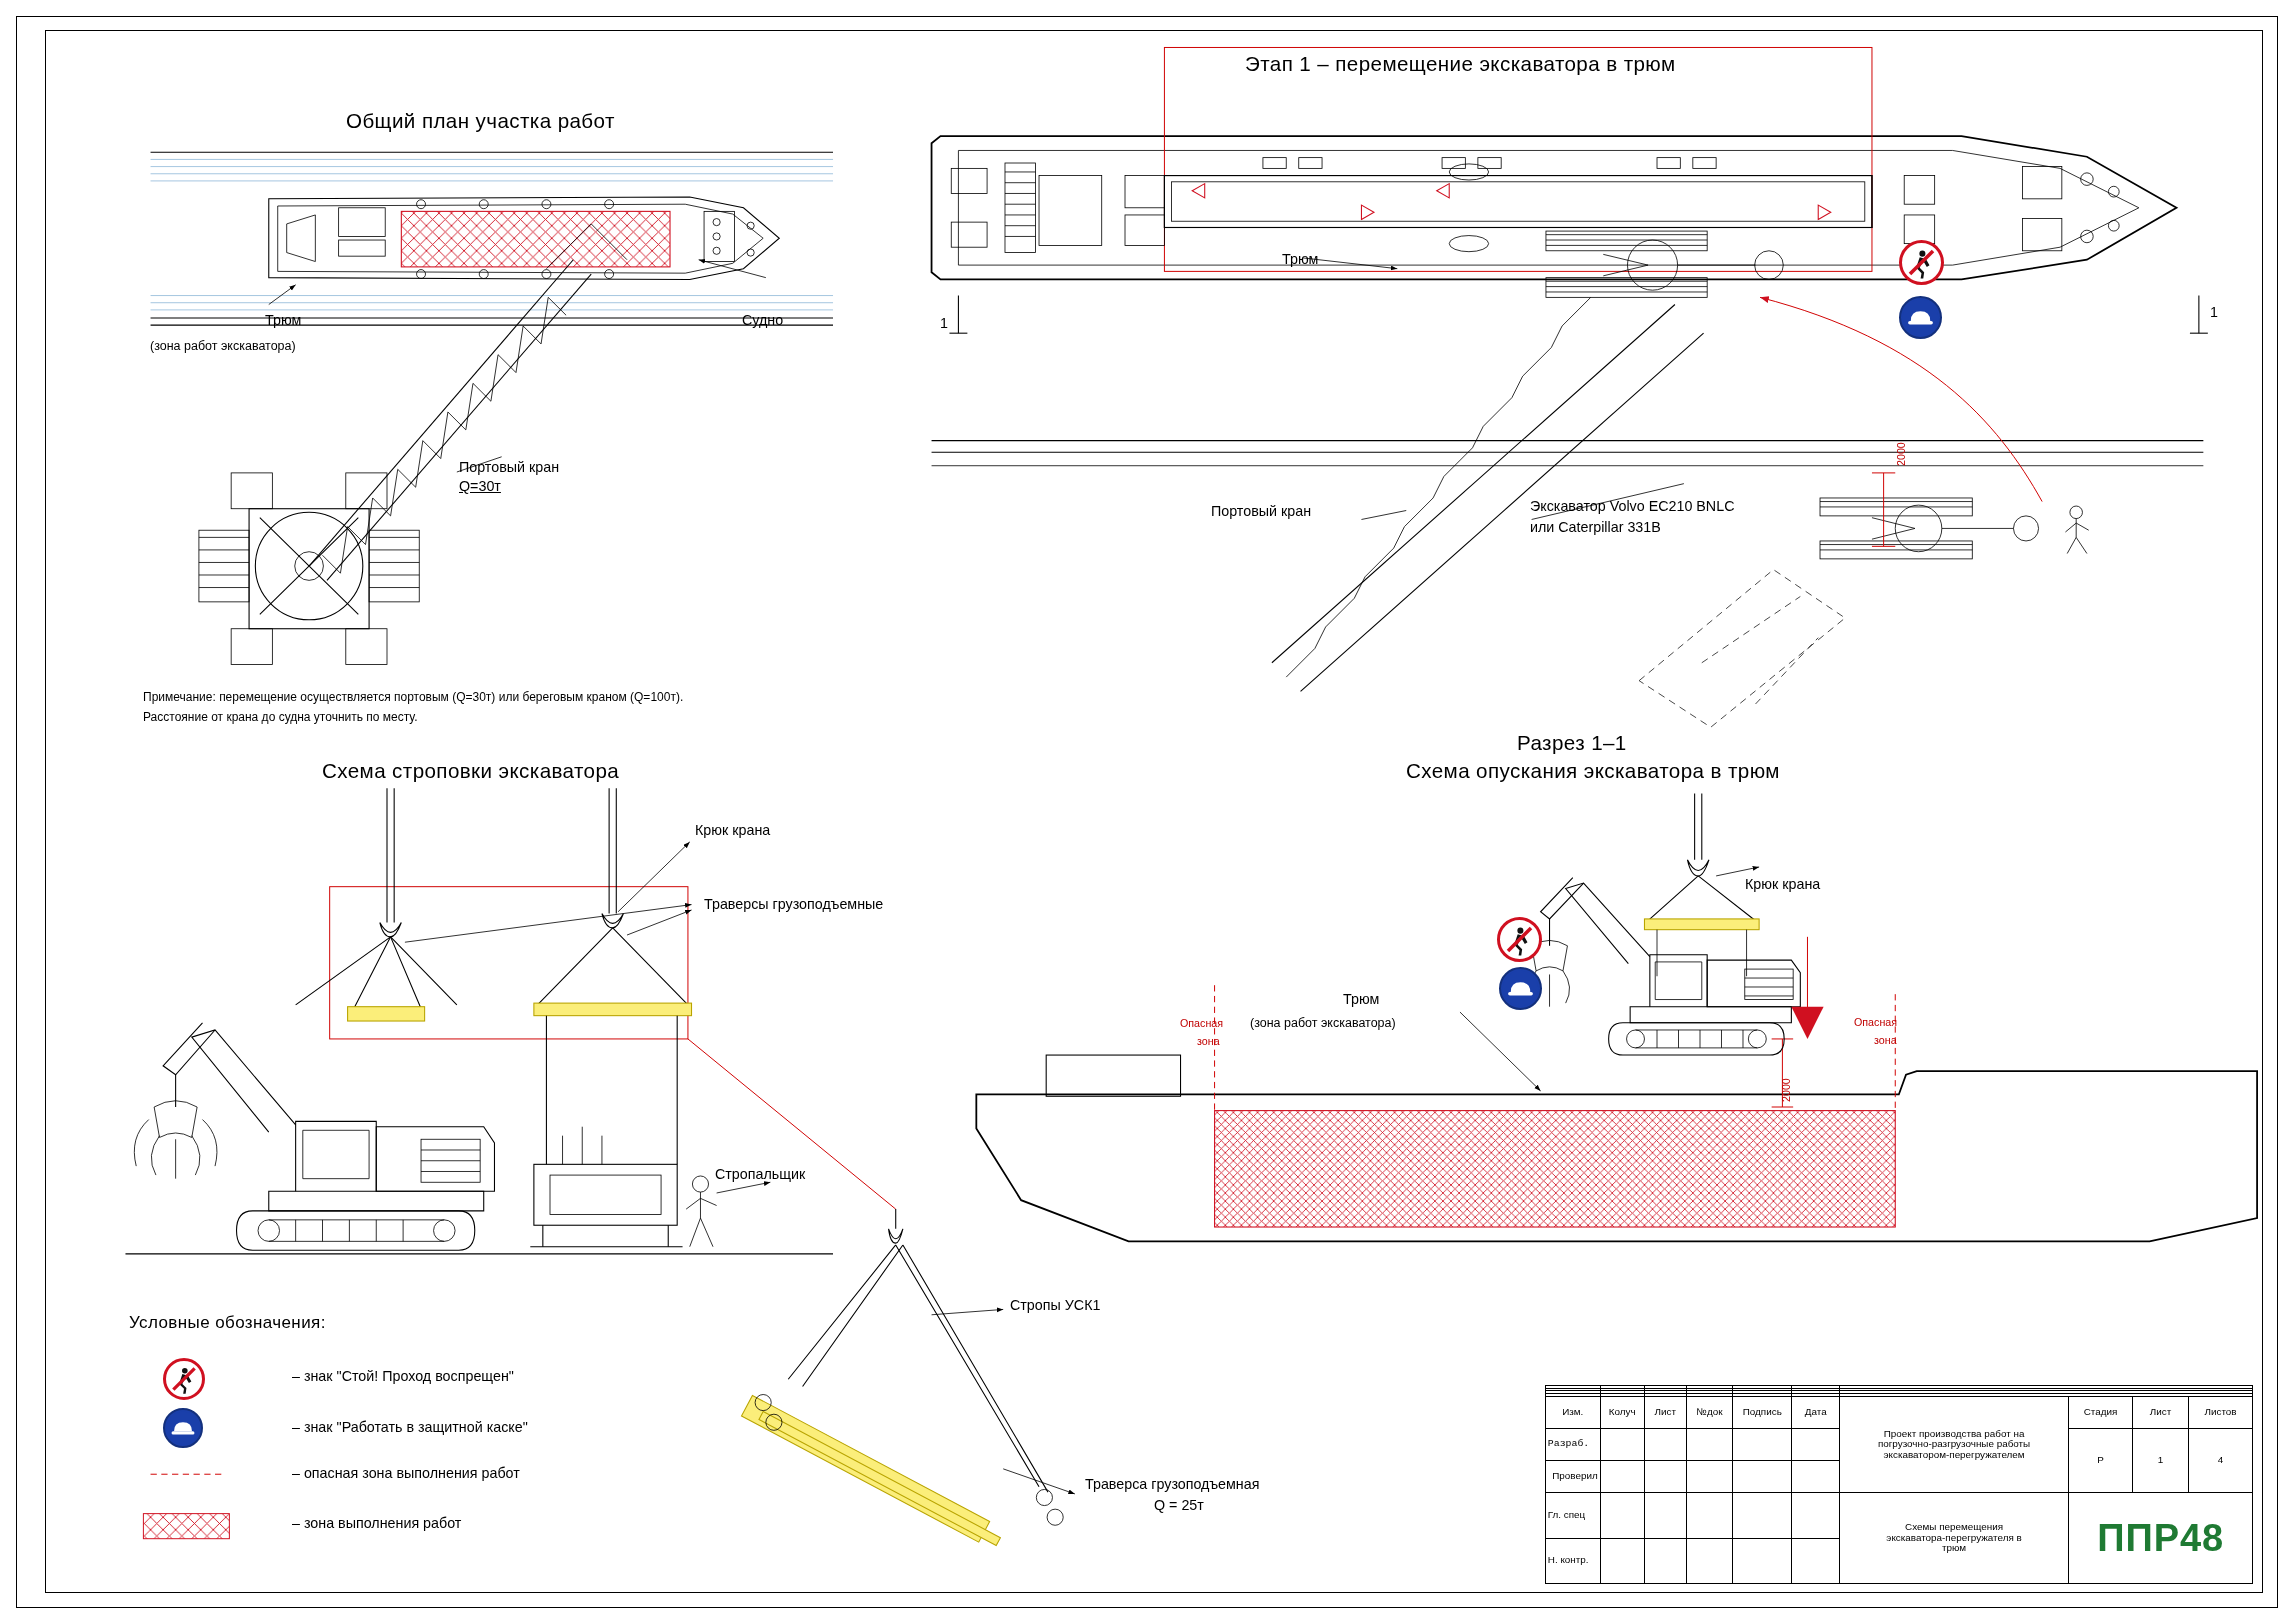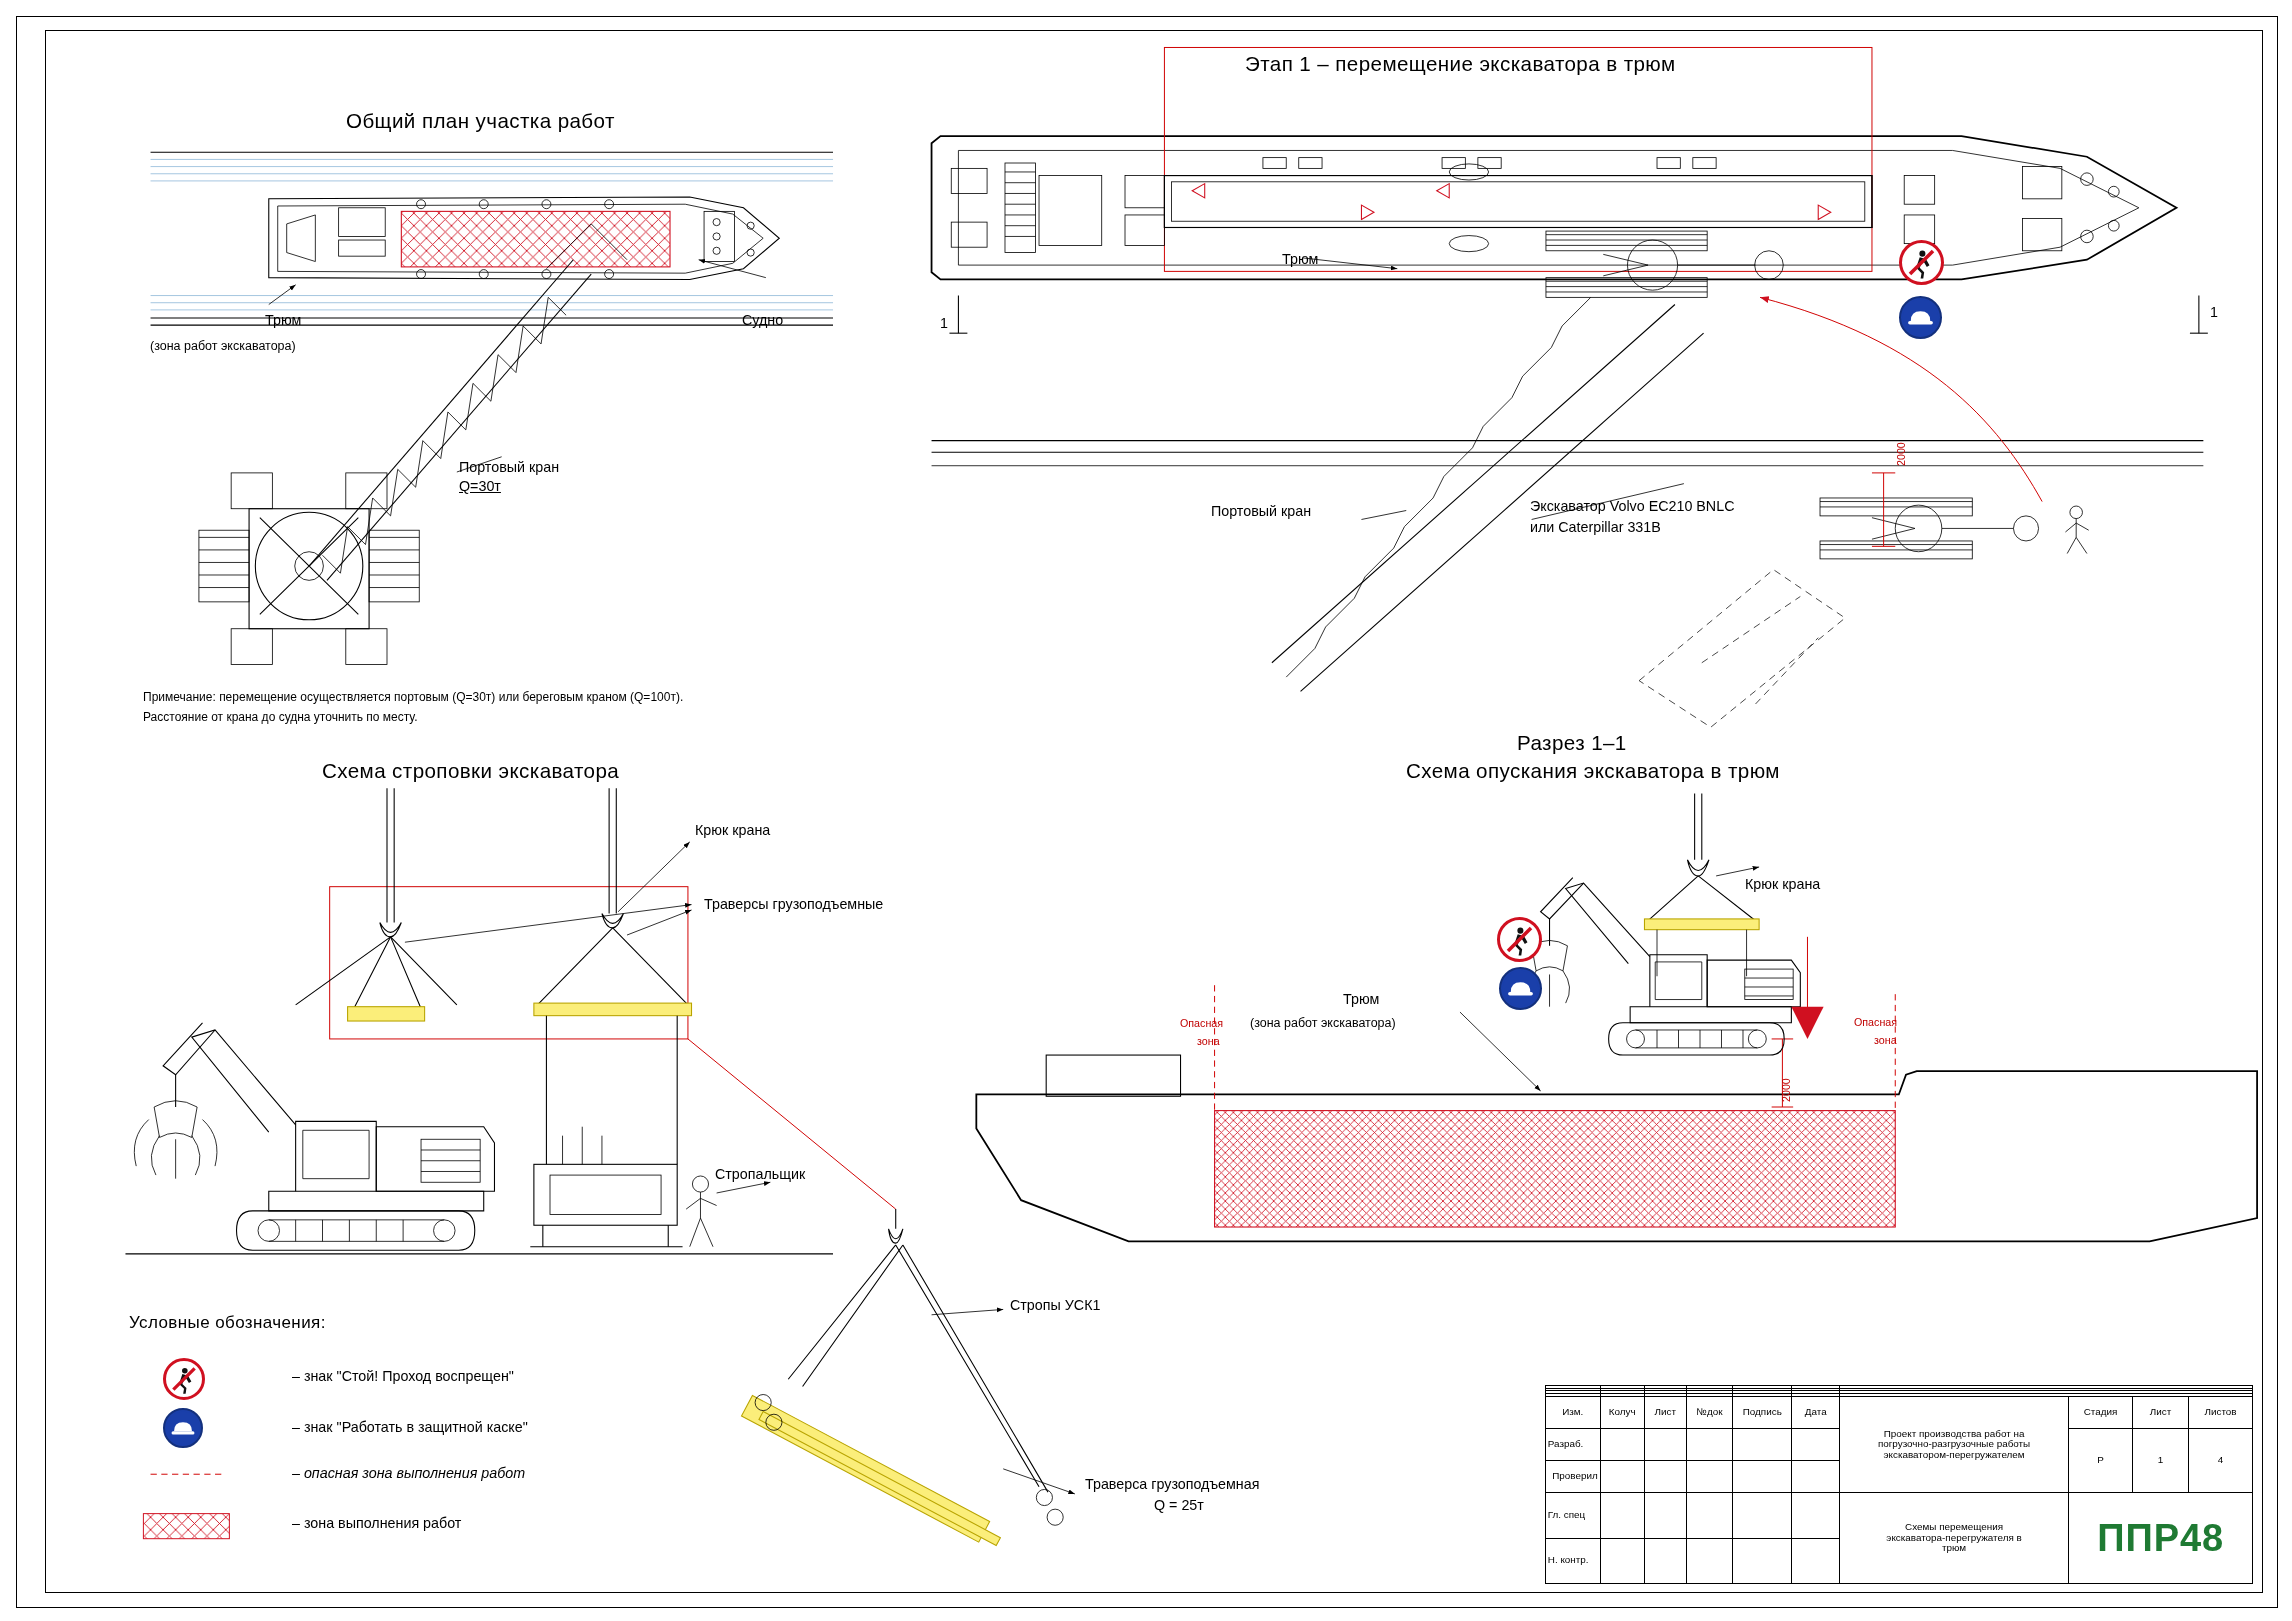--- a/index.html
+++ b/index.html
@@ -472,21 +472,21 @@
 
   <div class="sign helmet" style="left:163px;top:1408px;width:36px;height:36px;">
     <svg class="glyph" viewBox="0 0 44 44">
         <circle cx="22" cy="22" r="20" fill="#1a3faa"></circle>
         <path d="M11,26 q0,-11 11,-11 q11,0 11,11 z" fill="#fff"></path>
         <rect x="8" y="26" width="28" height="4" rx="2" fill="#fff"></rect>
       </svg>
   </div>
   <div class="lbl" style="left:292px;top:1419px;">– знак "Работать в защитной каске"</div>
 
-  <div class="lbl" style="left:292px;top:1465px;font-style:italic;">– опасная зона выполнения работ</div>
+  <div class="lbl" style="left:292px;top:1465px;">– опасная зона выполнения работ</div>
   <div class="lbl" style="left:292px;top:1515px;">– зона выполнения работ</div>
 
   <div class="tb">
     <table>
       <tbody>
           <tr>
         <td rowspan="1" style="width:39px;"></td>
             <td style="width:36px;"></td>
             <td style="width:34px;"></td>
         <td style="width:38px;"></td>
@@ -531,21 +531,21 @@
         <td rowspan="3" colspan="1" style="width:206px;">
           <div>Проект производства работ на</div>
           <div>погрузочно-разгрузочные работы</div>
           <div>экскаватором-перегружателем</div>
         </td>
         <td style="width:54px;">Стадия</td>
         <td style="width:47px;">Лист</td>
         <td style="width:54px;">Листов</td>
       </tr>
       <tr>
-        <td style="text-align:left;">Разраб.</td>
+        <td style="text-align:left;font-family:Liberation Mono, monospace;">Разраб.</td>
         <td></td>
             <td></td>
             <td></td>
             <td></td>
             <td></td>
         <td rowspan="2">Р</td>
         <td rowspan="2">1</td>
         <td rowspan="2">4</td>
       </tr>
       <tr>

